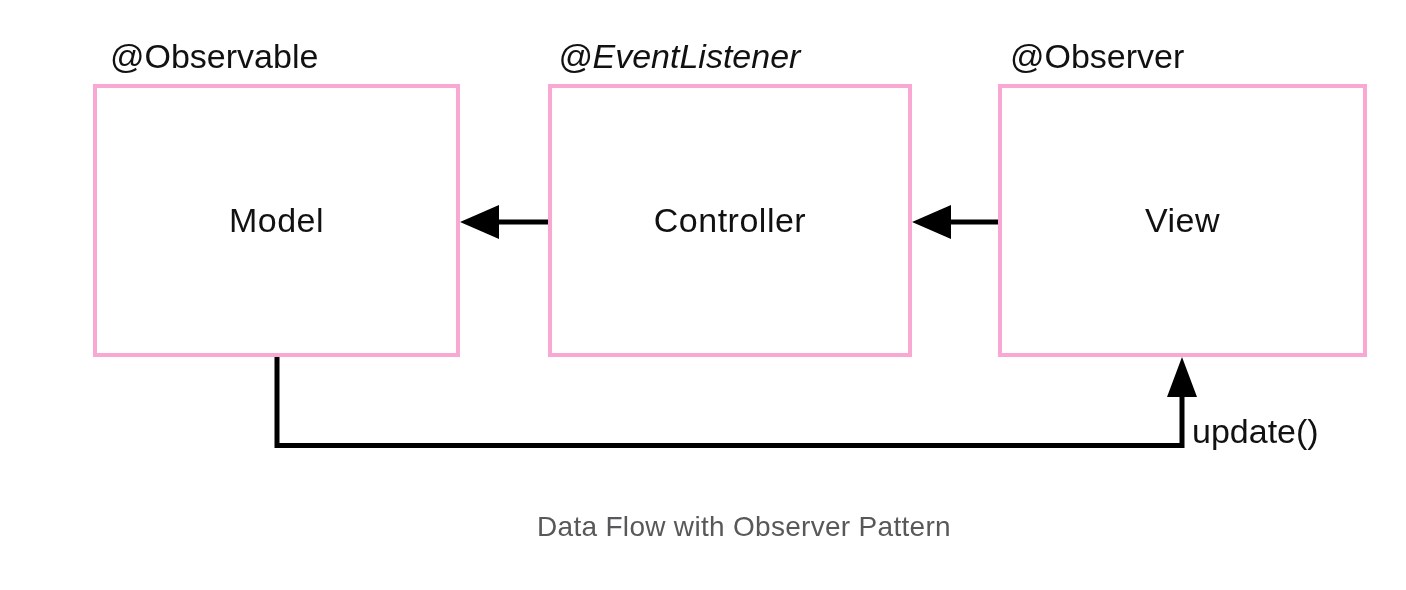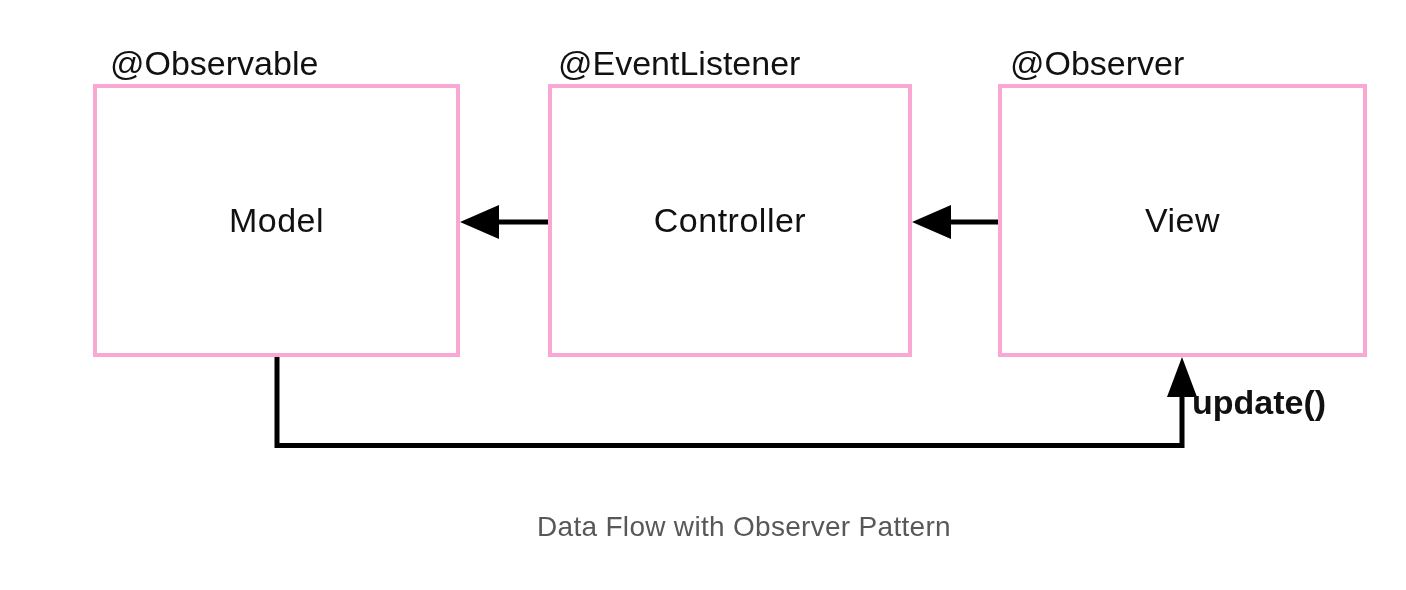--- a/index.html
+++ b/index.html
@@ -31,36 +31,35 @@
     color: #111111;
     letter-spacing: 0.5px;
   }
   .node-annotation {
     position: absolute;
     top: 38px;
     font-size: 34px;
     line-height: 36px;
     color: #111111;
     white-space: nowrap;
-    margin-top: 7px;
   }
   .box-model      { left: 93px;  width: 367px; }
   .box-controller { left: 548px; width: 364px; }
   .box-view       { left: 998px; width: 369px; text-align: center; }
   .ann-model      { left: 110px; }
-  .ann-controller { left: 558px; }
+  .ann-controller { left: 558px; font-style: italic; }
   .ann-view       { left: 1010px; text-align: right; }
   .edge-label {
     position: absolute;
     font-size: 34px;
     color: #111111;
     white-space: nowrap;
   }
   .label-notify { left: 62px;  top: 400px; }
-  .label-update { left: 1192px; top: 383px; font-weight: bold; }
+  .label-update { left: 1192px; top: 412px; }
   .edges-svg {
     position: absolute;
     left: 0;
     top: 0;
     width: 1406px;
     height: 590px;
     pointer-events: none;
   }
   .caption {
     position: absolute;

